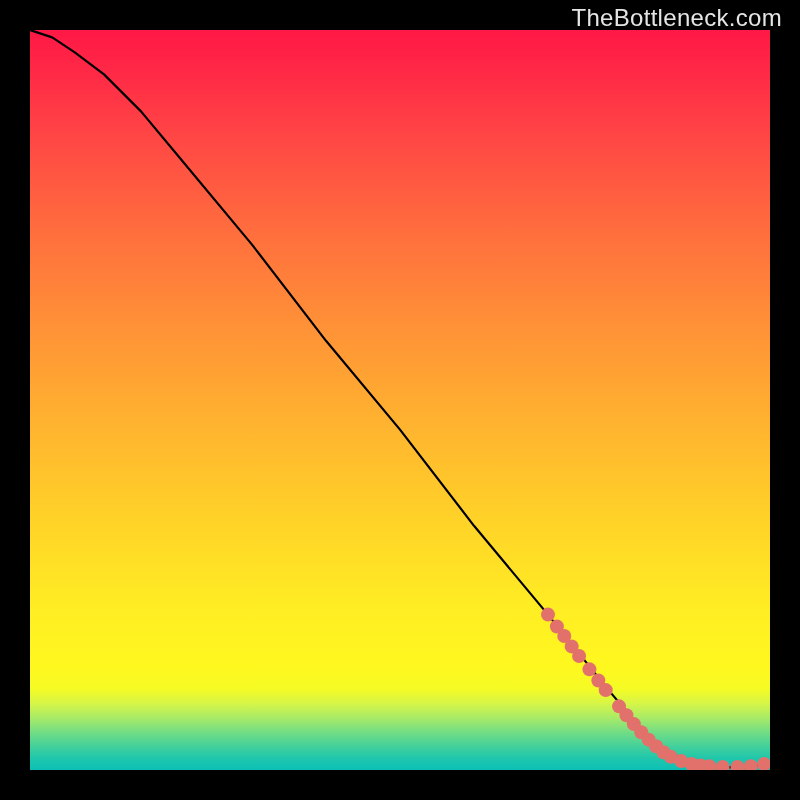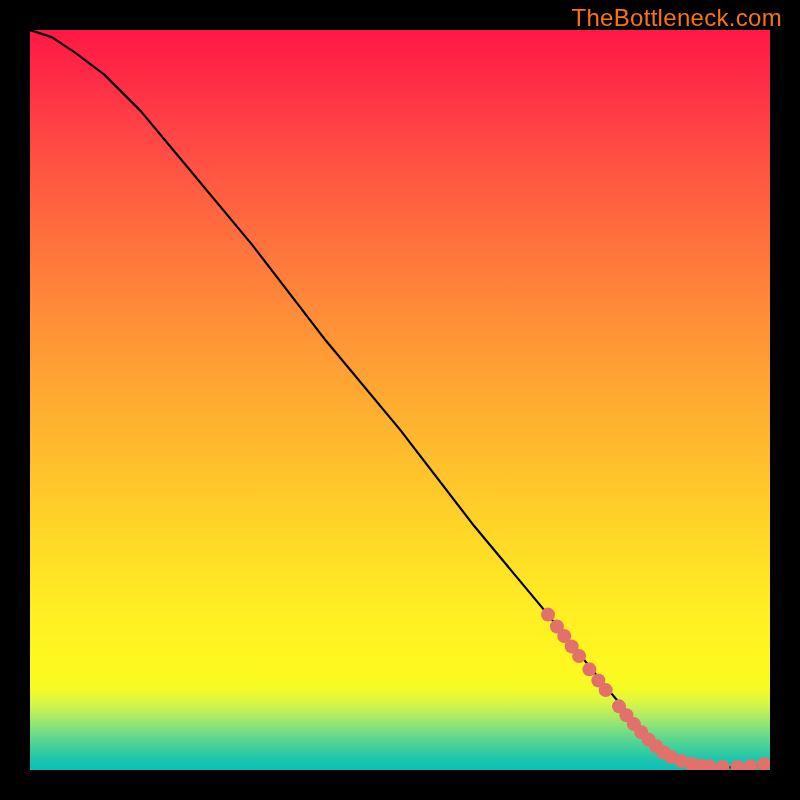--- a/index.html
+++ b/index.html
@@ -14,21 +14,21 @@
   .frame {
     position: relative;
     width: 800px;
     height: 800px;
     background: #000;
   }
   .watermark {
     position: absolute;
     top: 4px;
     right: 18px;
-    color: #f97316;
+    color: #e5e5e5;
     font-size: 24px;
     font-weight: 500;
     letter-spacing: 0.3px;
     z-index: 50;
   }
   .plot {
     position: absolute;
     left: 30px;
     top: 30px;
     width: 740px;

